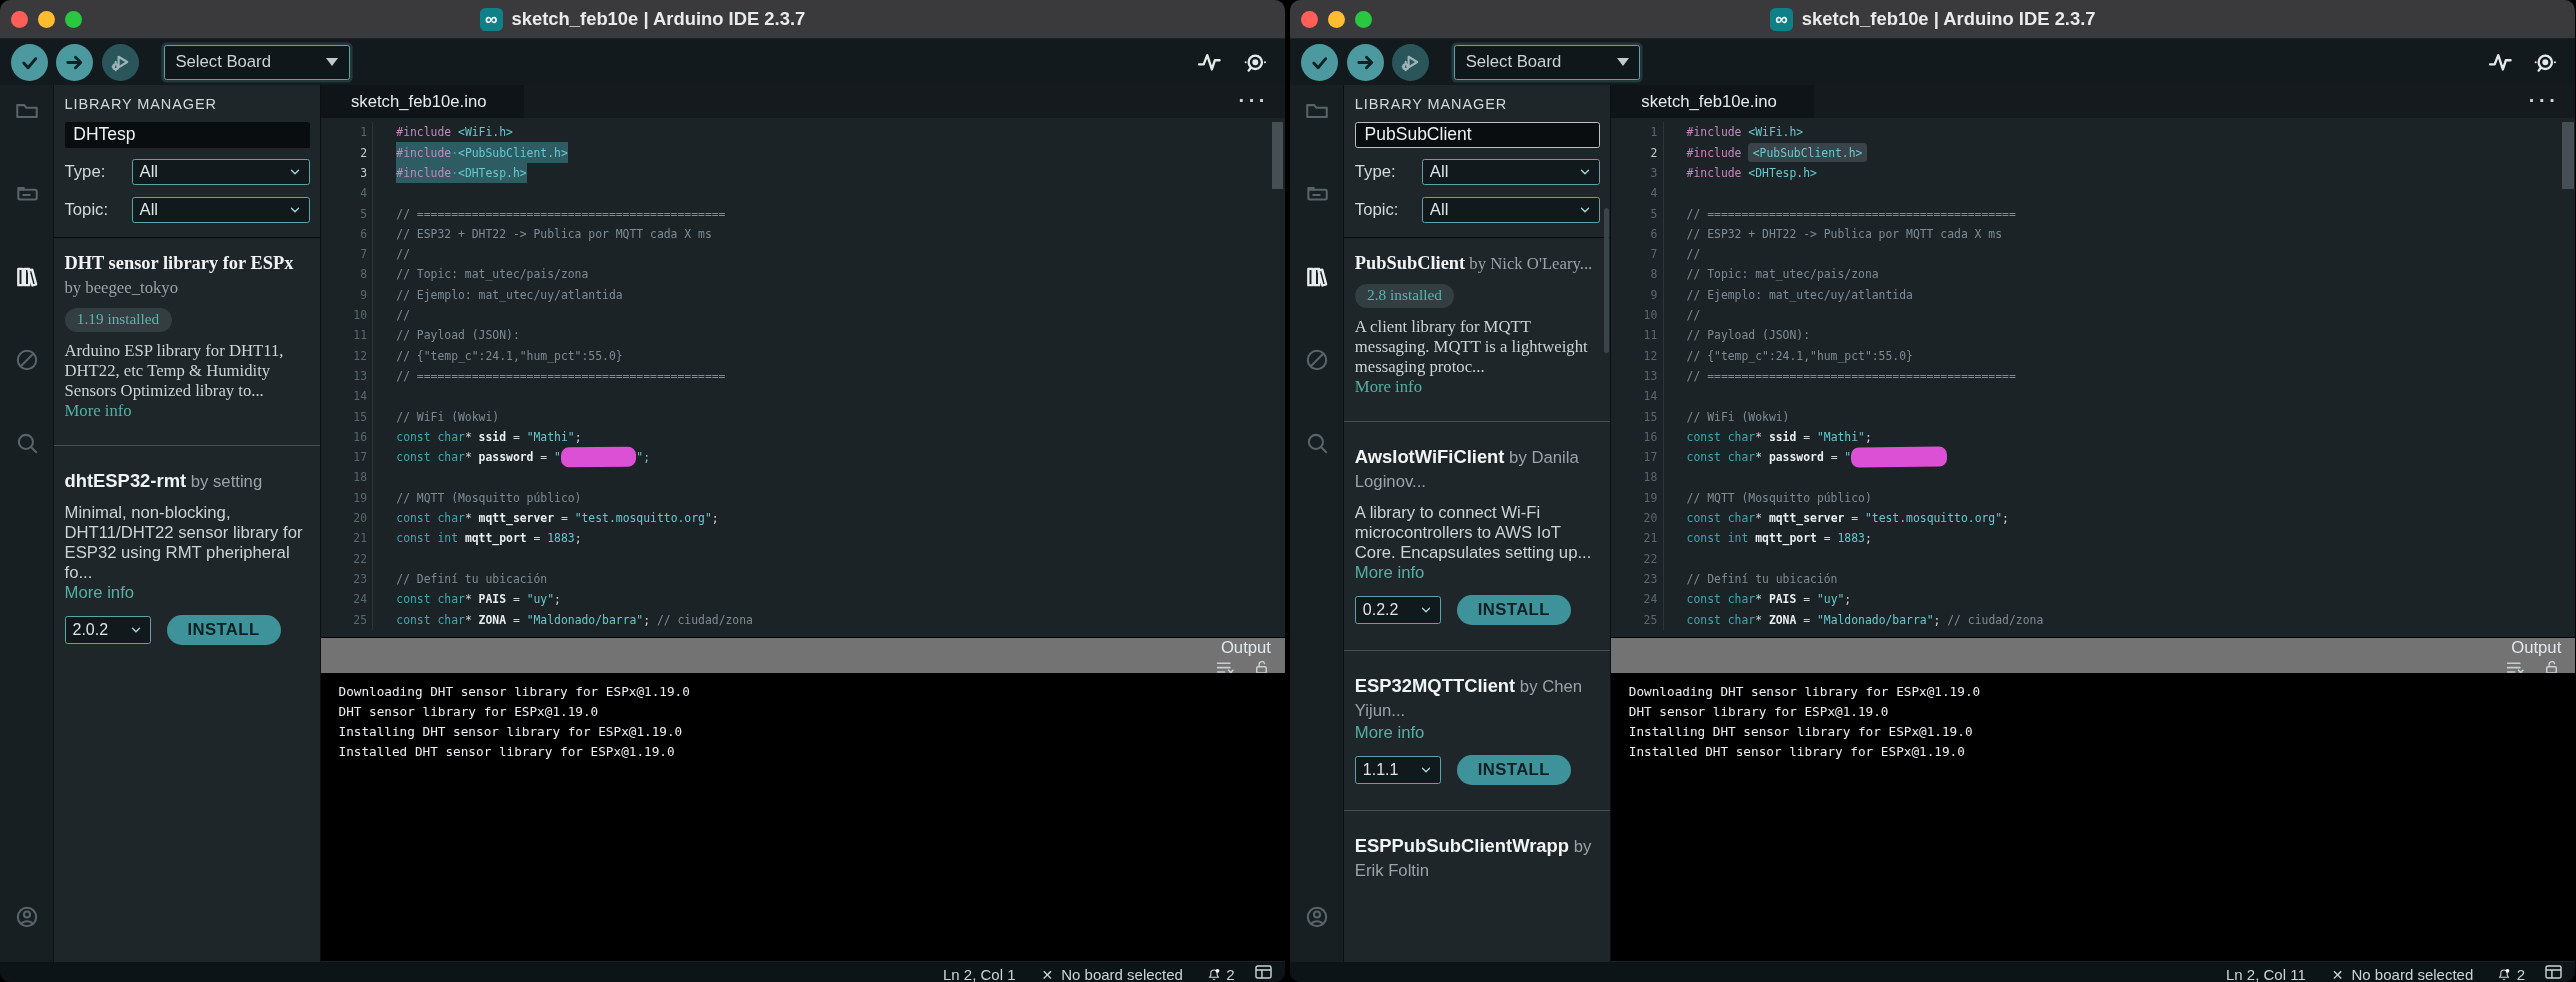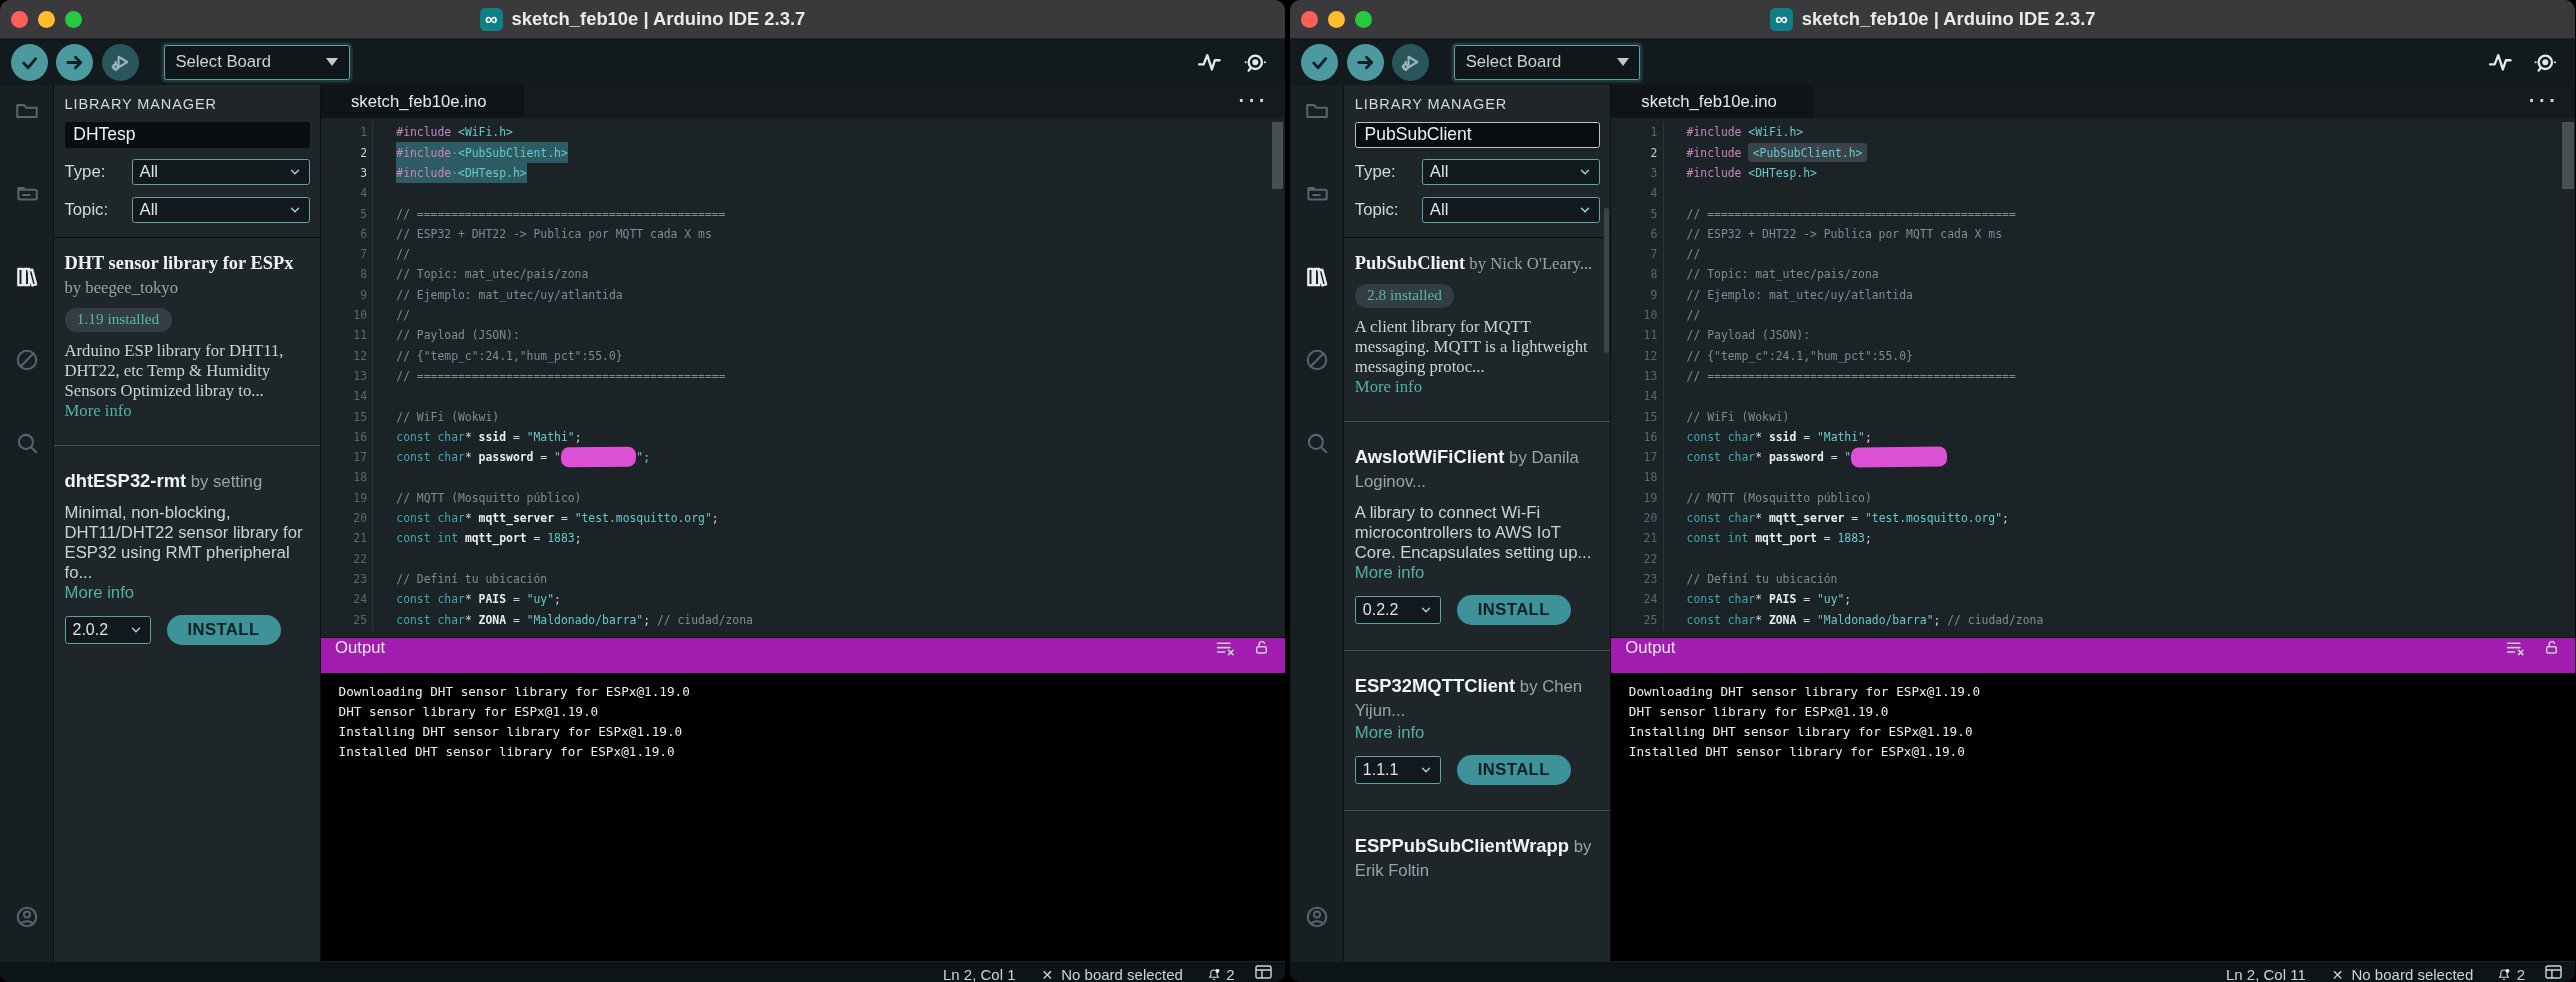--- a/index.html
+++ b/index.html
@@ -98,21 +98,21 @@
   .op  { color:#ccd5d9; } .str { color:#66c8ce; } .num { color:#66c8ce; }
   .sel { background:#2d5c63; padding:3.5px 0; }
   .dot { color:#6d9598; }
   .occ { background:#3a434a; border-radius:3.5px; padding:2.6px 4.4px; }
   .redact { background:#dc50d5; border-radius:8px; color:transparent; display:inline-block;
             transform:rotate(-.6deg); }
   .edit-scroll { position:absolute; top:3.5px; right:1.8px; width:11.4px; height:67px; background:#454f54; }
 
   
   .output { height:324px; display:flex; flex-direction:column; border-top:1.8px solid #000; flex-shrink:0; }
-  .out-head { height:35px; background:#a21caf; display:flex; align-items:flex-start; padding:0 14px; }
+  .out-head { height:35px; background:#737373; display:flex; align-items:flex-end; padding:0 14px;flex-direction:column; }
   .out-title { font-size:16.7px; color:#e3e8ea; }
   .out-icons { margin-left:auto; display:flex; gap:16px; }
   .out-icons svg { stroke:#c6ced2; fill:none; stroke-width:1.9; stroke-linecap:round; stroke-linejoin:round; }
   .out-body { flex:1; background:#000; padding:8.8px 0 0 17.5px; font-family:"DejaVu Sans Mono",monospace;
               font-size:12.7px; line-height:20px; color:#eceff0; }
 
   
   .statusbar { height:21px; background:#0d1417; display:flex; align-items:flex-end;
                justify-content:flex-end; padding-right:12.3px; font-size:15px; color:#ccd4d7; }
   .sb-pos { margin-right:26px; }

